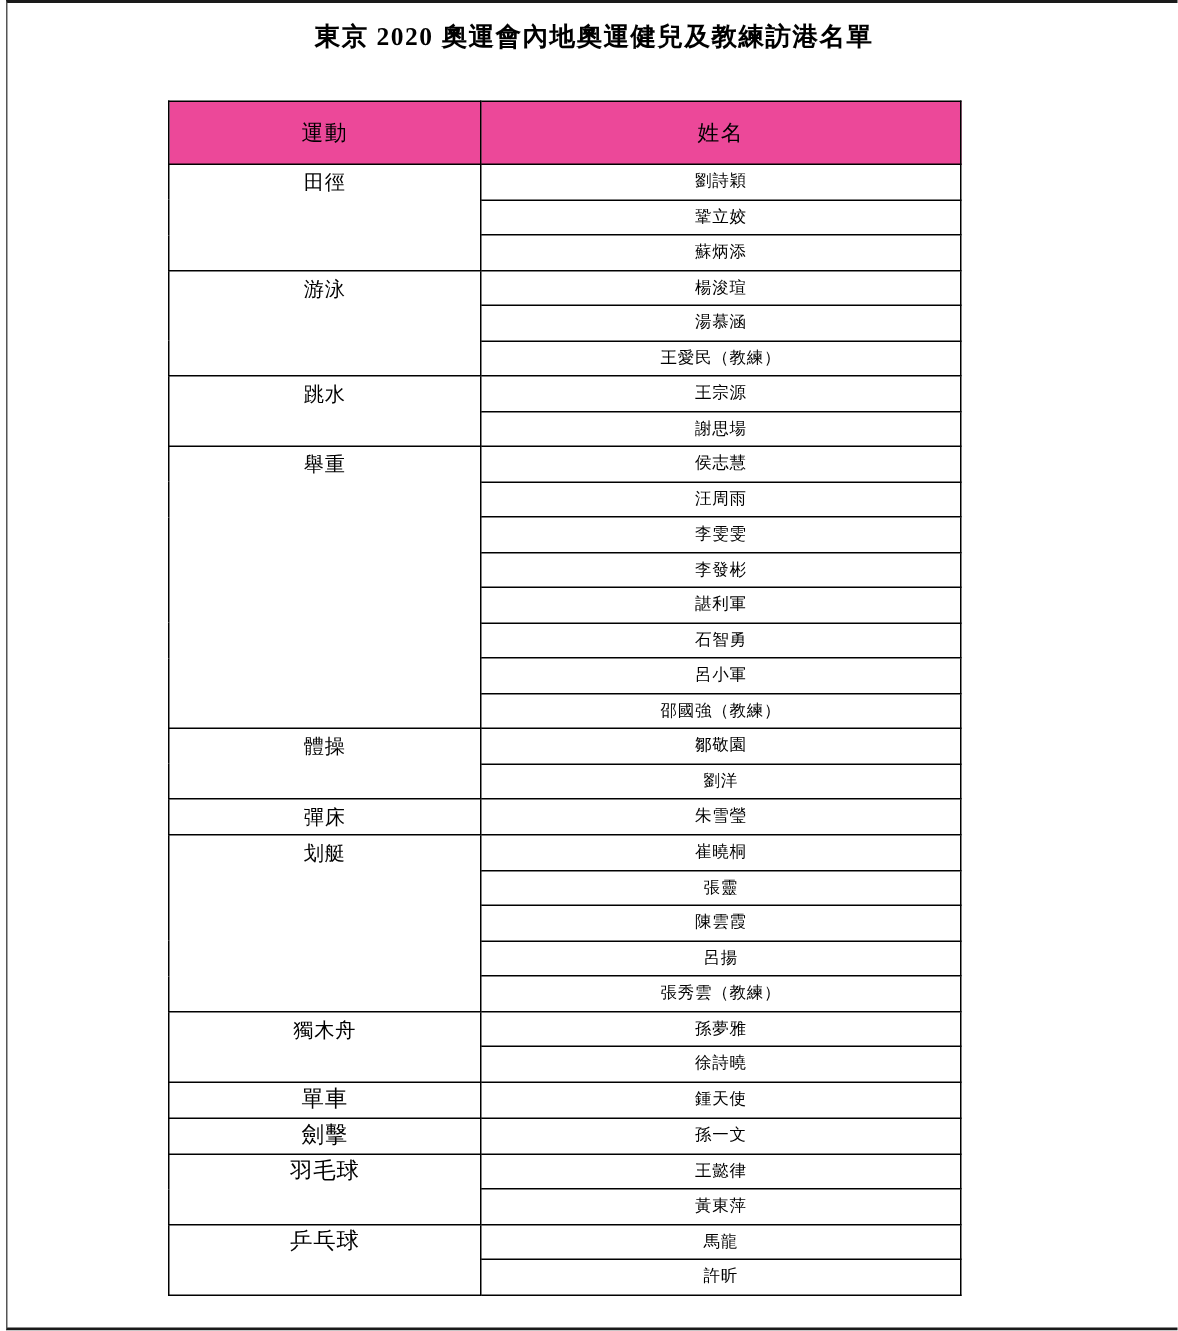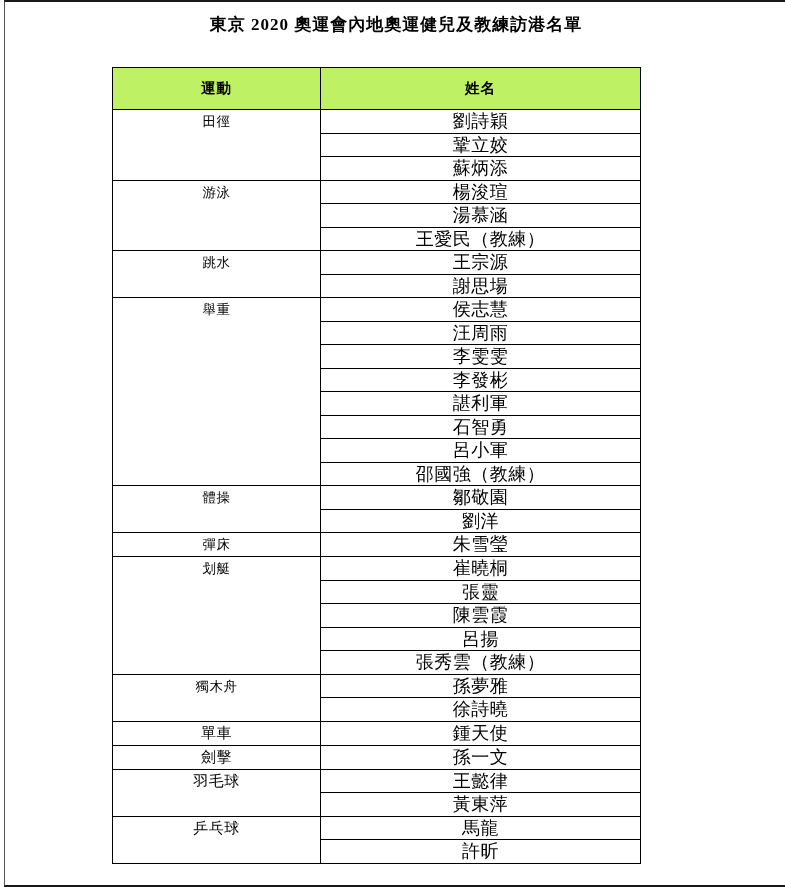--- a/index.html
+++ b/index.html
@@ -36,31 +36,31 @@
     margin-left: 107px;
     margin-top: 31px;
     width: 528px;
   }
   table.roster th, table.roster td {
     border: 1px solid #000;
     text-align: center;
     padding: 0;
   }
   table.roster th {
-    background: #bef264;
+    background: #ec4899;
     height: 41px;
     font-size: 14.5px;
-    font-weight: bold;
+    font-weight: normal;
     letter-spacing: 1px;
   }
   col.sport-col { width: 208px; }
   col.name-col  { width: 320px; }
   td.name-cell {
     height: 22.5px;
-    font-size: 18px;
+    font-size: 11px;
     line-height: 22.5px;
     letter-spacing: 0.5px;
   }
   td.sport-cell {
     vertical-align: top;
     font-size: 13.5px;
     line-height: 23px;
     letter-spacing: 0.5px;
     margin-left: 13px;
   }

